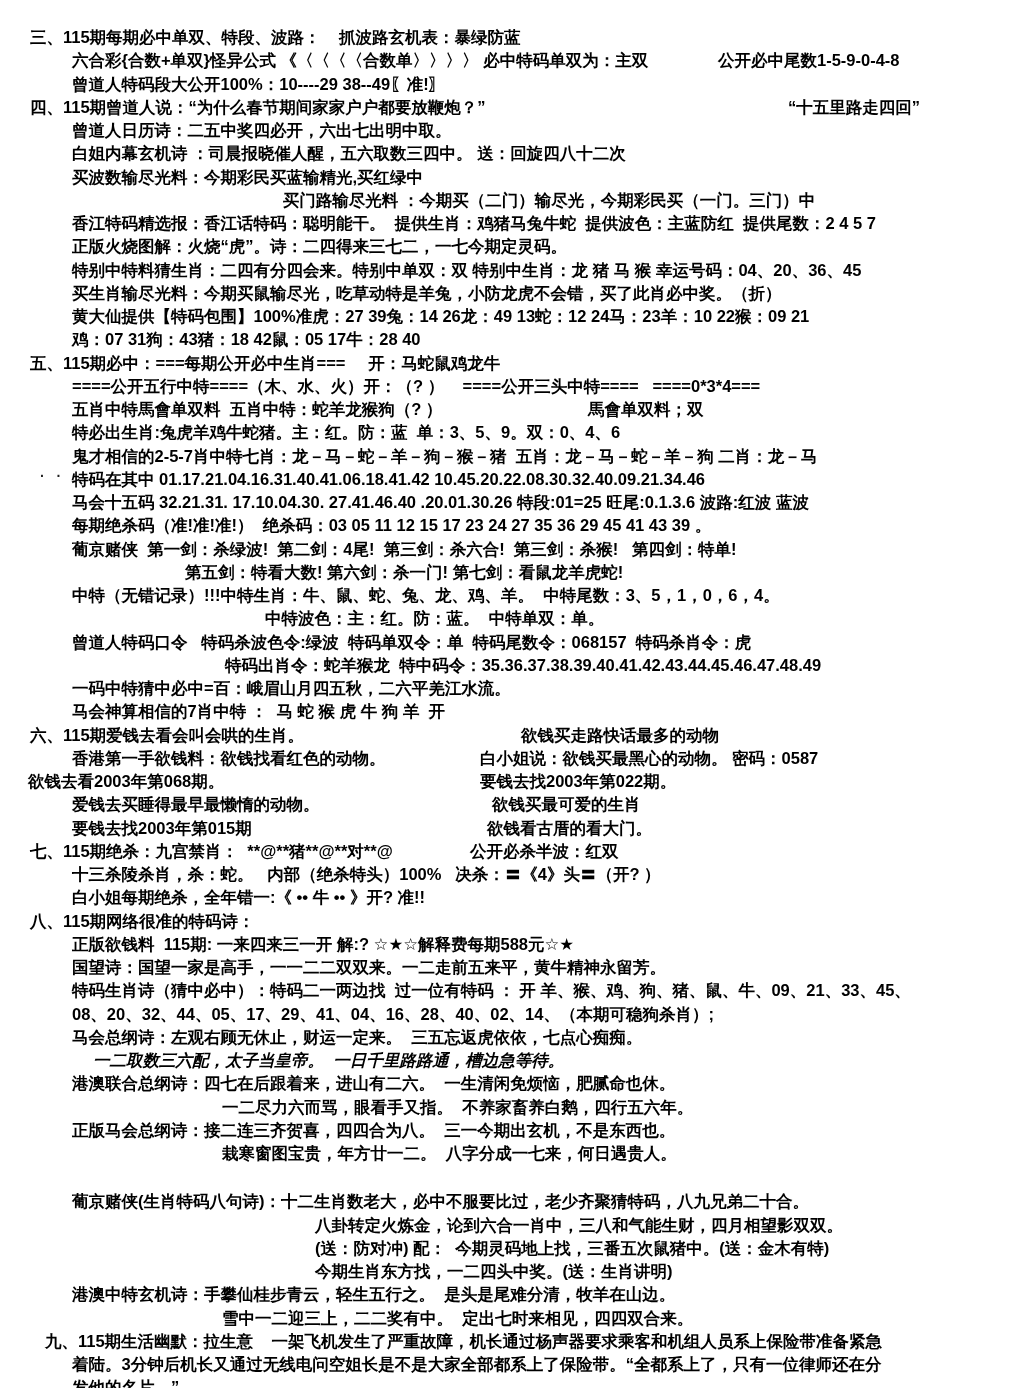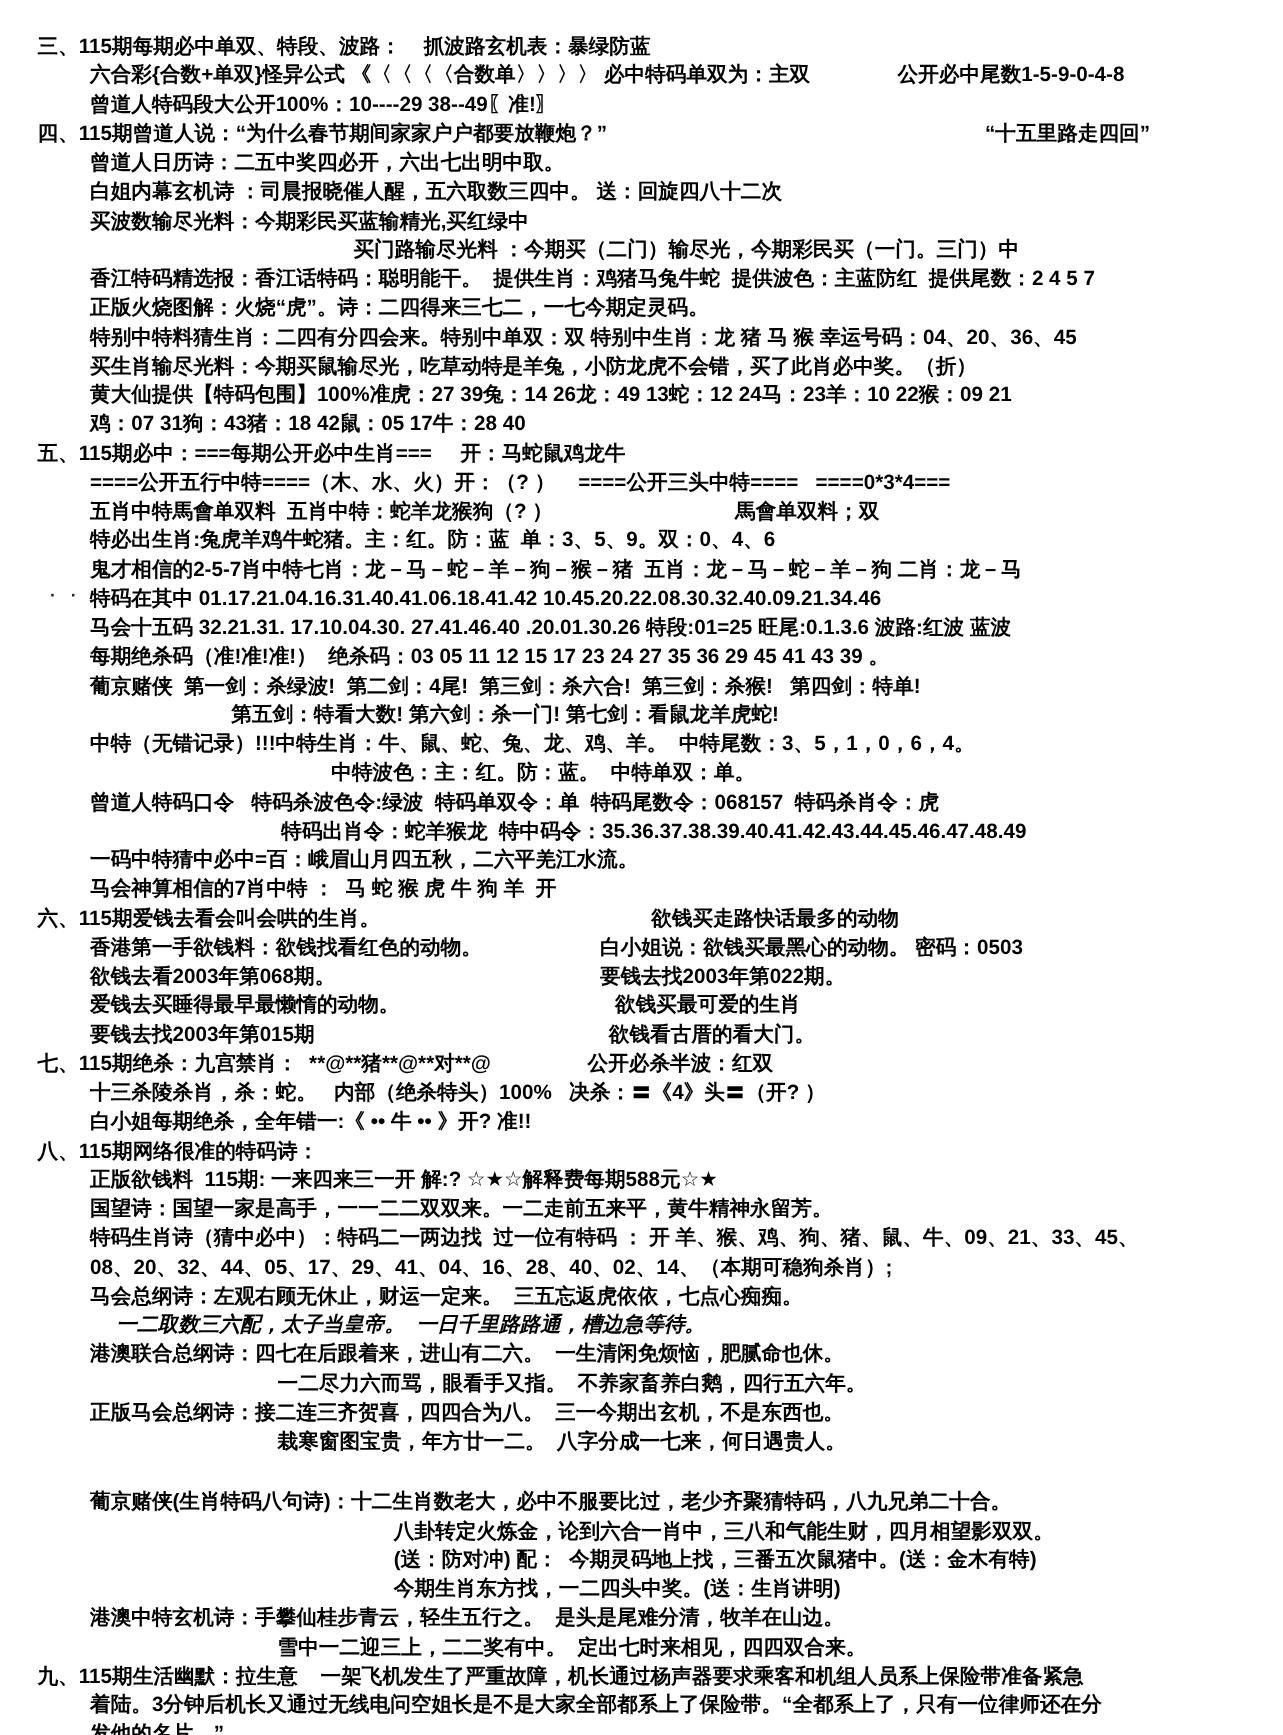--- a/index.html
+++ b/index.html
@@ -58,22 +58,22 @@
     <div class="line" style="padding-left: 72px;"><span>每期绝杀码（准!准!准!）  绝杀码：03 05 11 12 15 17 23 24 27 35 36 29 45 41 43 39 。</span></div>
     <div class="line" style="padding-left: 72px;"><span>葡京赌侠  第一剑：杀绿波!  第二剑：4尾!  第三剑：杀六合!  第三剑：杀猴!   第四剑：特单!</span></div>
     <div class="line" style="padding-left: 185px;"><span>第五剑：特看大数! 第六剑：杀一门! 第七剑：看鼠龙羊虎蛇!</span></div>
     <div class="line" style="padding-left: 72px;"><span>中特（无错记录）!!!中特生肖：牛、鼠、蛇、兔、龙、鸡、羊。  中特尾数：3、5，1，0，6，4。</span></div>
     <div class="line" style="padding-left: 265px;"><span>中特波色：主：红。防：蓝。  中特单双：单。</span></div>
     <div class="line" style="padding-left: 72px;"><span>曾道人特码口令   特码杀波色令:绿波  特码单双令：单  特码尾数令：068157  特码杀肖令：虎</span></div>
     <div class="line" style="padding-left: 225px;"><span>特码出肖令：蛇羊猴龙  特中码令：35.36.37.38.39.40.41.42.43.44.45.46.47.48.49</span></div>
     <div class="line" style="padding-left: 72px;"><span>一码中特猜中必中=百：峨眉山月四五秋，二六平羌江水流。</span></div>
     <div class="line" style="padding-left: 72px;"><span>马会神算相信的7肖中特 ：  马 蛇 猴 虎 牛 狗 羊  开</span></div>
     <div class="line" style="padding-left: 30px;"><span>六、115期爱钱去看会叫会哄的生肖。</span><span class="right-col" style="left: 490px; margin-left: 31px;">欲钱买走路快话最多的动物</span></div>
-    <div class="line" style="padding-left: 72px;"><span>香港第一手欲钱料：欲钱找看红色的动物。</span><span class="right-col" style="left: 480px;">白小姐说：欲钱买最黑心的动物。 密码：0503</span></div>
-    <div class="line" style="padding-left: 72px;"><span>欲钱去看2003年第068期。</span><span class="right-col" style="left: 480px;">要钱去找2003年第022期。</span></div>
+    <div class="line" style="padding-left: 72px;"><span>香港第一手欲钱料：欲钱找看红色的动物。</span><span class="right-col" style="left: 480px;">白小姐说：欲钱买最黑心的动物。 密码：0587</span></div>
+    <div class="line" style="padding-left: 28px;"><span>欲钱去看2003年第068期。</span><span class="right-col" style="left: 480px;">要钱去找2003年第022期。</span></div>
     <div class="line" style="padding-left: 72px;"><span>爱钱去买睡得最早最懒惰的动物。</span><span class="right-col" style="left: 492px;">欲钱买最可爱的生肖</span></div>
     <div class="line" style="padding-left: 72px;"><span>要钱去找2003年第015期</span><span class="right-col" style="left: 487px; text-align: center;">欲钱看古厝的看大门。</span></div>
     <div class="line" style="padding-left: 30px;"><span>七、115期绝杀：九宫禁肖：  **@**猪**@**对**@</span><span class="right-col" style="left: 470px;">公开必杀半波：红双</span></div>
     <div class="line" style="padding-left: 72px;"><span>十三杀陵杀肖，杀：蛇。   内部（绝杀特头）100%   决杀：〓《4》头〓（开? ）</span></div>
     <div class="line" style="padding-left: 72px;"><span>白小姐每期绝杀，全年错一:《 •• 牛 •• 》开? 准!!</span></div>
     <div class="line" style="padding-left: 30px;"><span>八、115期网络很准的特码诗：</span></div>
     <div class="line" style="padding-left: 72px;"><span>正版欲钱料  115期: 一来四来三一开 解:? ☆★☆解释费每期588元☆★</span></div>
     <div class="line" style="padding-left: 72px;"><span>国望诗：国望一家是高手，一一二二双双来。一二走前五来平，黄牛精神永留芳。</span></div>
     <div class="line" style="padding-left: 72px;"><span>特码生肖诗（猜中必中）：特码二一两边找  过一位有特码 ： 开 羊、猴、鸡、狗、猪、鼠、牛、09、21、33、45、</span></div>
     <div class="line" style="padding-left: 72px;"><span>08、20、32、44、05、17、29、41、04、16、28、40、02、14、（本期可稳狗杀肖）;</span></div>
@@ -82,17 +82,17 @@
     <div class="line" style="padding-left: 72px;"><span>港澳联合总纲诗：四七在后跟着来，进山有二六。  一生清闲免烦恼，肥腻命也休。</span></div>
     <div class="line" style="padding-left: 222px;"><span>一二尽力六而骂，眼看手又指。  不养家畜养白鹅，四行五六年。</span></div>
     <div class="line" style="padding-left: 72px;"><span>正版马会总纲诗：接二连三齐贺喜，四四合为八。  三一今期出玄机，不是东西也。</span></div>
     <div class="line" style="padding-left: 222px;"><span>栽寒窗图宝贵，年方廿一二。  八字分成一七来，何日遇贵人。</span></div>
     <div class="line" style="padding-left: 72px; margin-top: 25px;"><span>葡京赌侠(生肖特码八句诗)：十二生肖数老大，必中不服要比过，老少齐聚猜特码，八九兄弟二十合。</span></div>
     <div class="line" style="padding-left: 315px;"><span>八卦转定火炼金，论到六合一肖中，三八和气能生财，四月相望影双双。</span></div>
     <div class="line" style="padding-left: 315px;"><span>(送：防对冲) 配：  今期灵码地上找，三番五次鼠猪中。(送：金木有特)</span></div>
     <div class="line" style="padding-left: 315px;"><span>今期生肖东方找，一二四头中奖。(送：生肖讲明)</span></div>
     <div class="line" style="padding-left: 72px;"><span>港澳中特玄机诗：手攀仙桂步青云，轻生五行之。  是头是尾难分清，牧羊在山边。</span></div>
     <div class="line" style="padding-left: 222px;"><span>雪中一二迎三上，二二奖有中。  定出七时来相见，四四双合来。</span></div>
-    <div class="line" style="padding-left: 30px;"><span>九、115期生活幽默：拉生意    一架飞机发生了严重故障，机长通过杨声器要求乘客和机组人员系上保险带准备紧急</span></div>
+    <div class="line" style="padding-left: 45px;"><span>九、115期生活幽默：拉生意    一架飞机发生了严重故障，机长通过杨声器要求乘客和机组人员系上保险带准备紧急</span></div>
     <div class="line" style="padding-left: 72px;"><span>着陆。3分钟后机长又通过无线电问空姐长是不是大家全部都系上了保险带。“全都系上了，只有一位律师还在分</span></div>
     <div class="line" style="padding-left: 72px;"><span>发他的名片。”</span></div>
   </div>
 <span class="artifact">· ·</span>
 
 </body></html>

